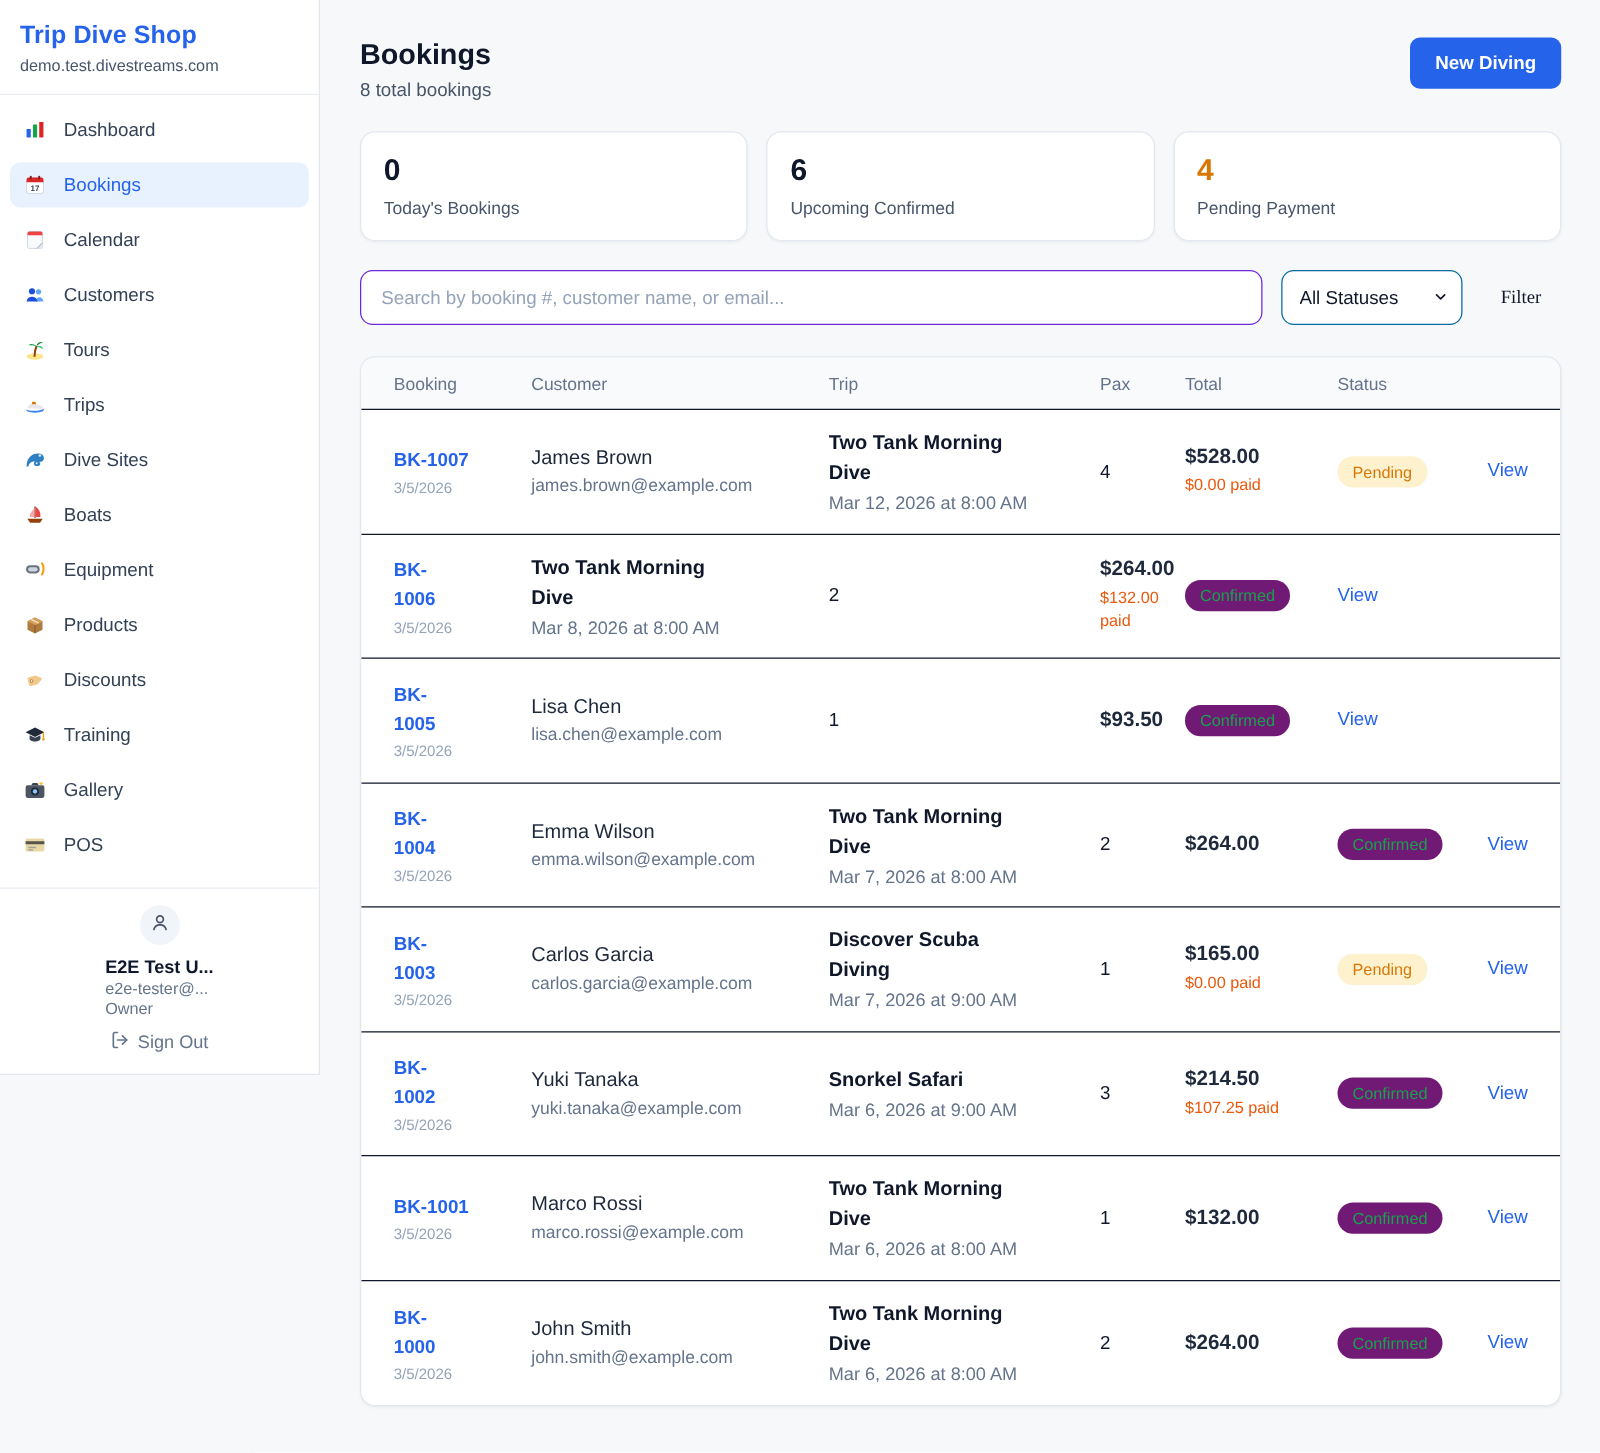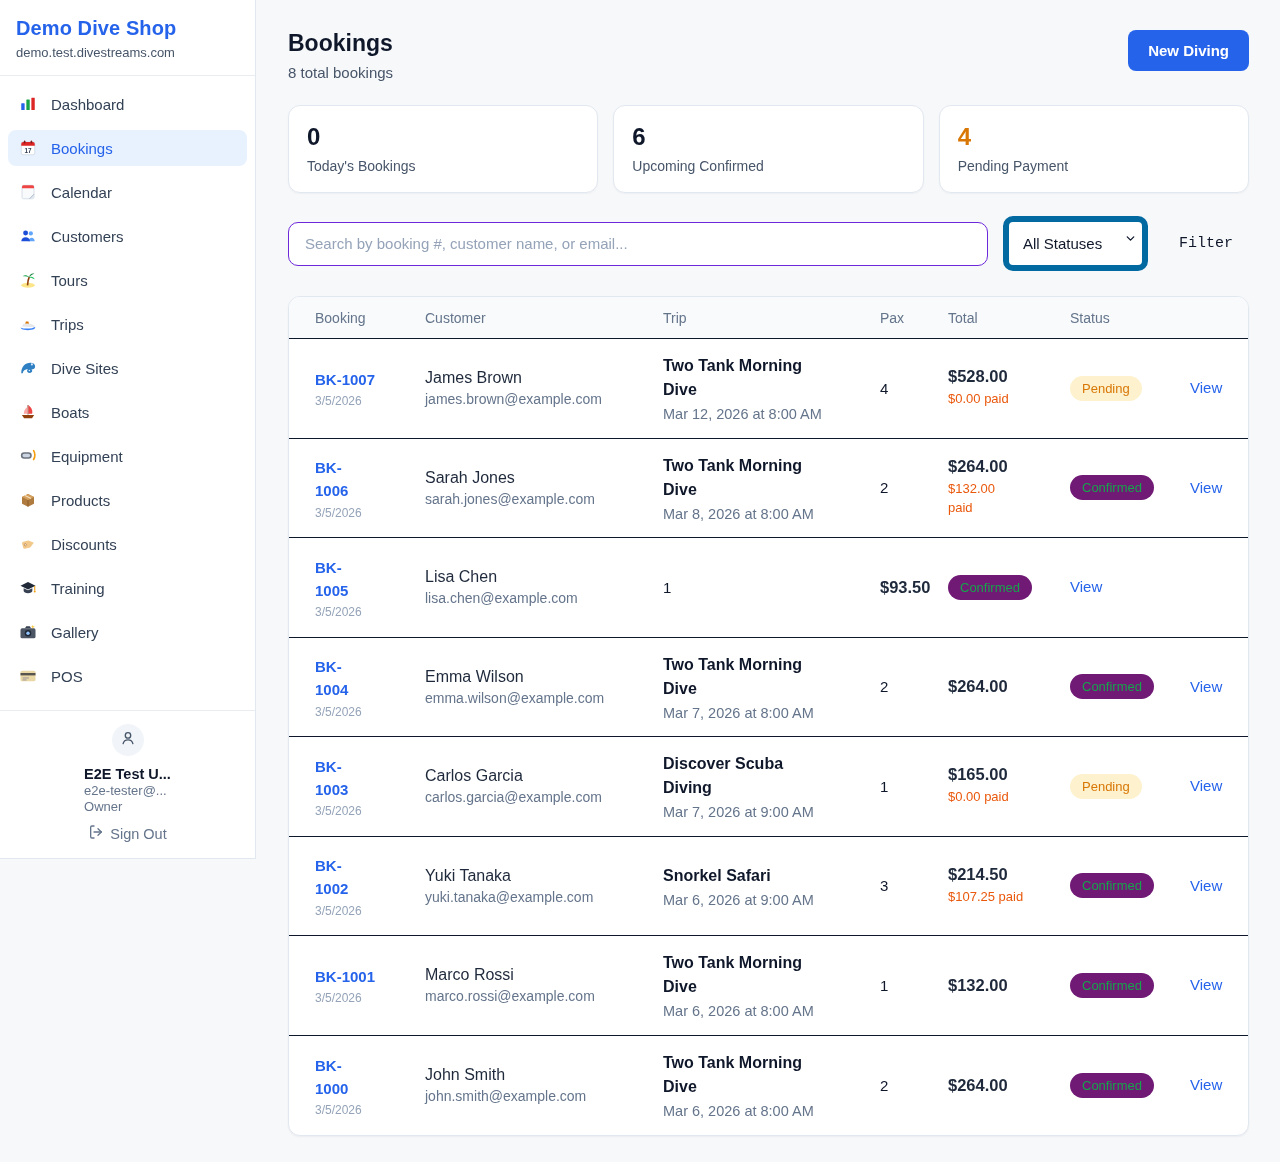--- a/index.html
+++ b/index.html
@@ -70,28 +70,28 @@
 
   .filter-row { display:flex; align-items:center; gap:15px; margin-bottom:25px; }
   .search-input {
     flex:1; height:44px; border:1px solid #6d28d9; border-radius:10px;
     padding:0 16px; font-size:15px; color:#0369a1; background:#fff;
     font-family:inherit; outline:none;
   }
   .search-input::placeholder { color:#94a3b8; }
   .select-wrap { position:relative; width:145px; flex:0 0 145px; }
   .status-select {
-    width:100%; height:55px; border:6px solid #0369a1; border-radius:10px;
+    width:100%; height:44px; border:1px solid #0369a1; border-radius:10px;
     background:#fff; font-size:15px; color:#0f172a; padding:0 30px 0 14px;
     appearance:none; -webkit-appearance:none; font-family:inherit; cursor:pointer;
   }
   .select-chevron { position:absolute; right:11px; top:15px; pointer-events:none; }
   .filter-btn {
     background:none; border:none; font-size:15px; color:#0f172a;
-    font-family:Liberation Mono, monospace; cursor:pointer; padding:0 16px;
+    font-family:Liberation Serif, serif; cursor:pointer; padding:0 16px;
   }
 
   
   .table-card {
     background:#fff; border:1px solid #e2e8f0; border-radius:12px;
     overflow:hidden; box-shadow:0 1px 2px rgba(15,23,42,.05);
     margin-bottom:28px;
   }
   .tgrid {
     display:grid;
@@ -120,21 +120,21 @@
   .badge.confirmed { background:#701a75; color:#16a34a; }
   .view-link { color:#2563eb; font-size:15px; font-weight:500; text-decoration:none; cursor:pointer; }
 </style>
 </head>
 <body>
 
 <div class="layout">
 
   <aside class="sidebar">
     <div class="brand">
-      <div class="brand-name">Demo Dive Shop</div>
+      <div class="brand-name">Trip Dive Shop</div>
       <div class="brand-domain">demo.test.divestreams.com</div>
     </div>
     <nav class="nav" id="nav-list">
   <div class="nav-item">
     <span class="nav-icon">
             <svg width="18" height="18" viewBox="0 0 24 24">
               <rect x="3" y="11" width="4.5" height="9" rx="0.5" fill="#2563eb"></rect>
               <rect x="9.8" y="6" width="4.5" height="14" rx="0.5" fill="#16a34a"></rect>
               <rect x="16.5" y="3.5" width="4.5" height="16.5" rx="0.5" fill="#dc2626"></rect>
             </svg>
@@ -405,24 +405,20 @@
     </div>
   </div>
 
   <div class="tgrid trow">
     <div>
       <a class="b-id">BK-
 1006</a>
       <div class="b-date">3/5/2026</div>
     </div>
     <div>
-      <div class="c-name">Sarah Jones</div>
-      <div class="c-email">sarah.jones@example.com</div>
-    </div>
-    <div>
       <div class="t-name">Two Tank Morning
 Dive</div>
       <div class="t-time">Mar 8, 2026 at 8:00 AM</div>
     </div>
     <div class="pax">2</div>
     <div>
       <div class="total">$264.00</div>
       <div class="paid">$132.00
 paid</div>
     </div>

